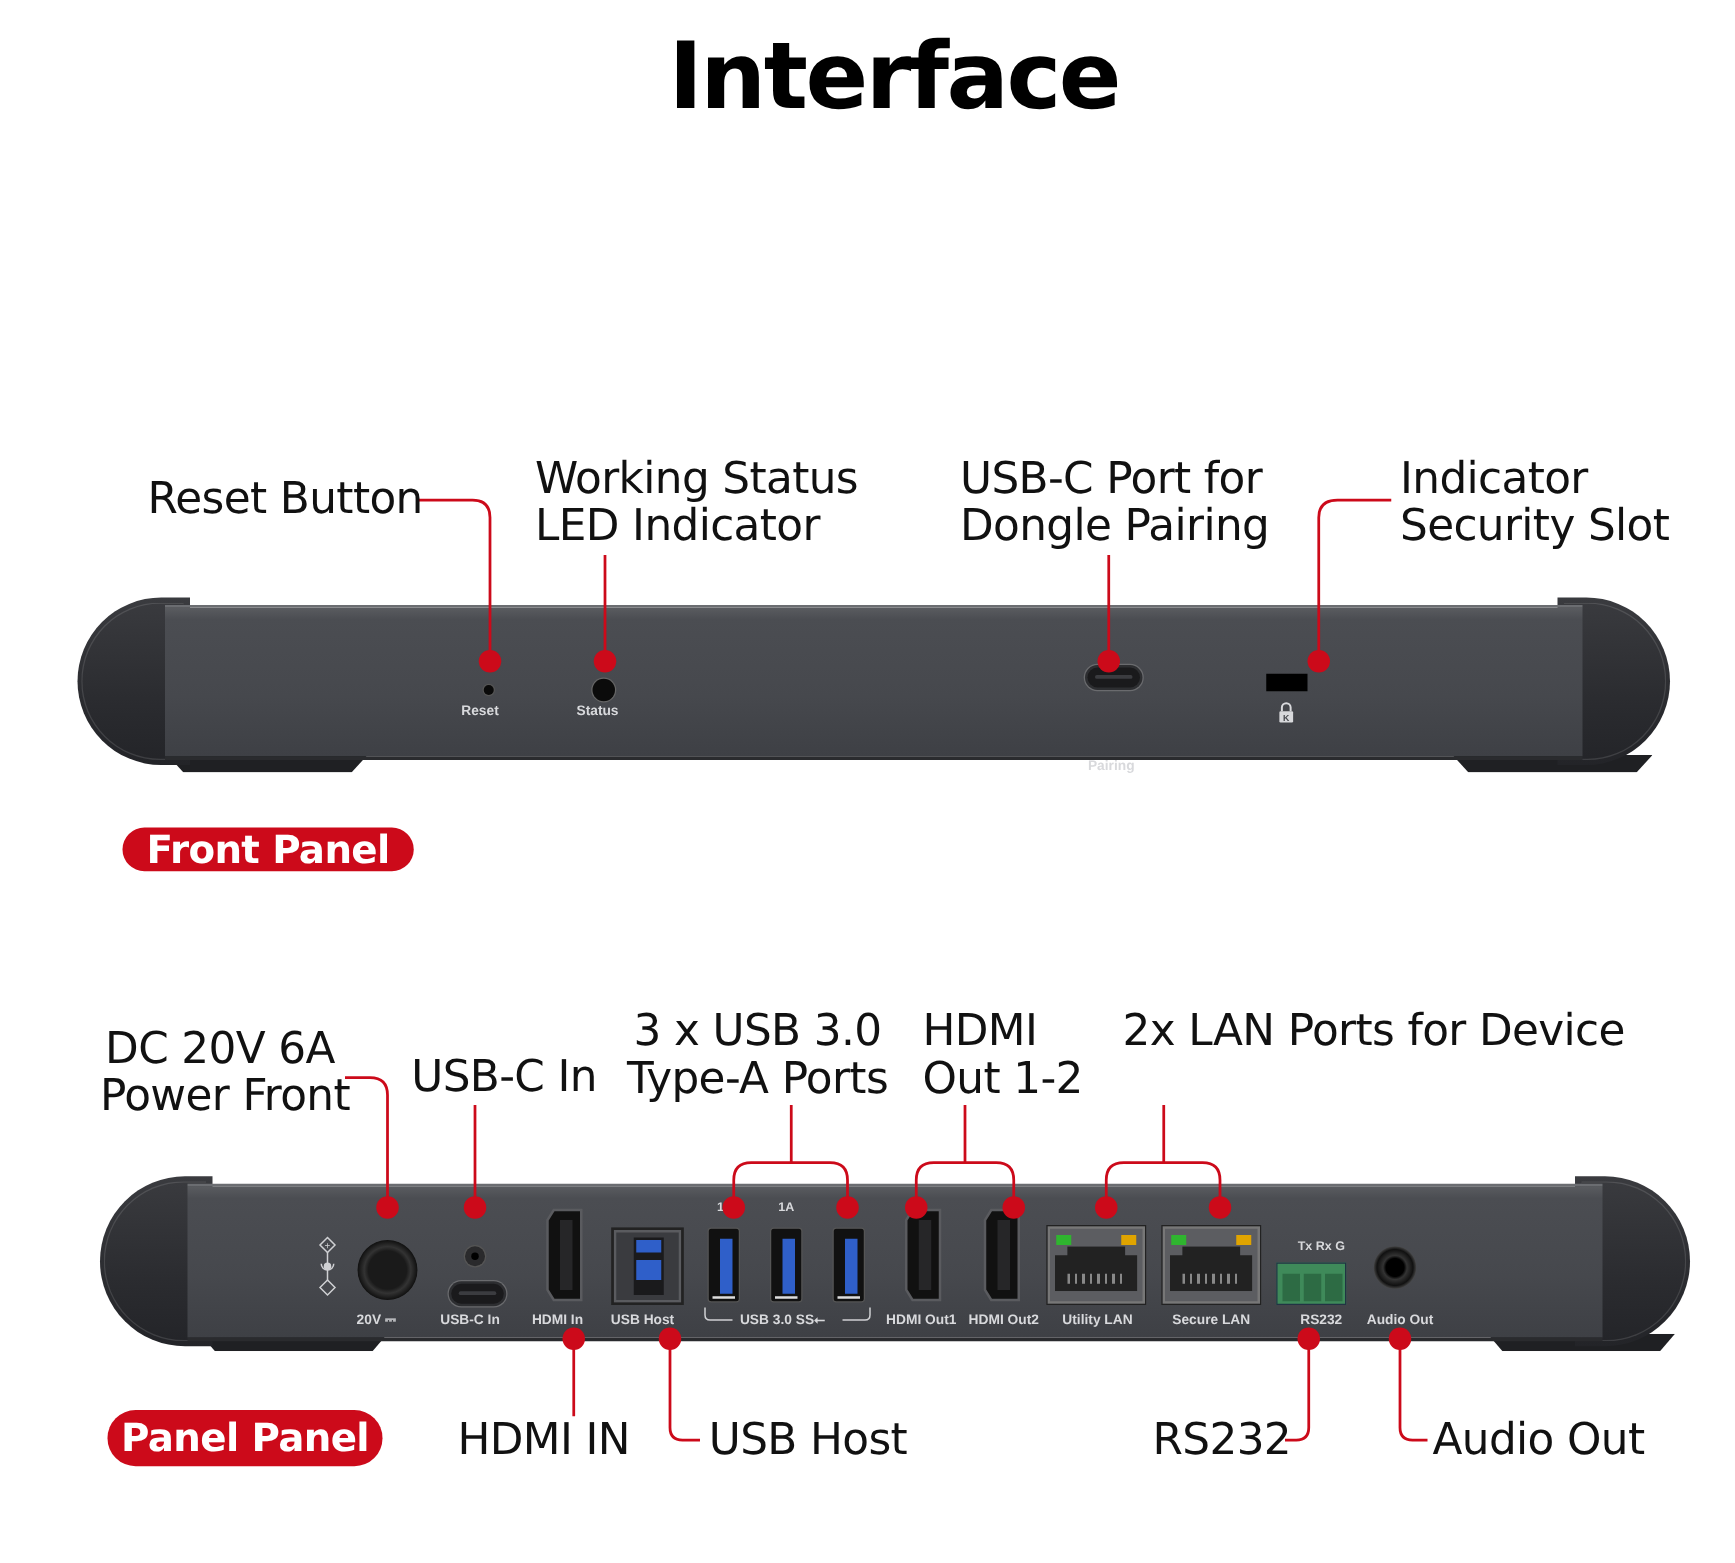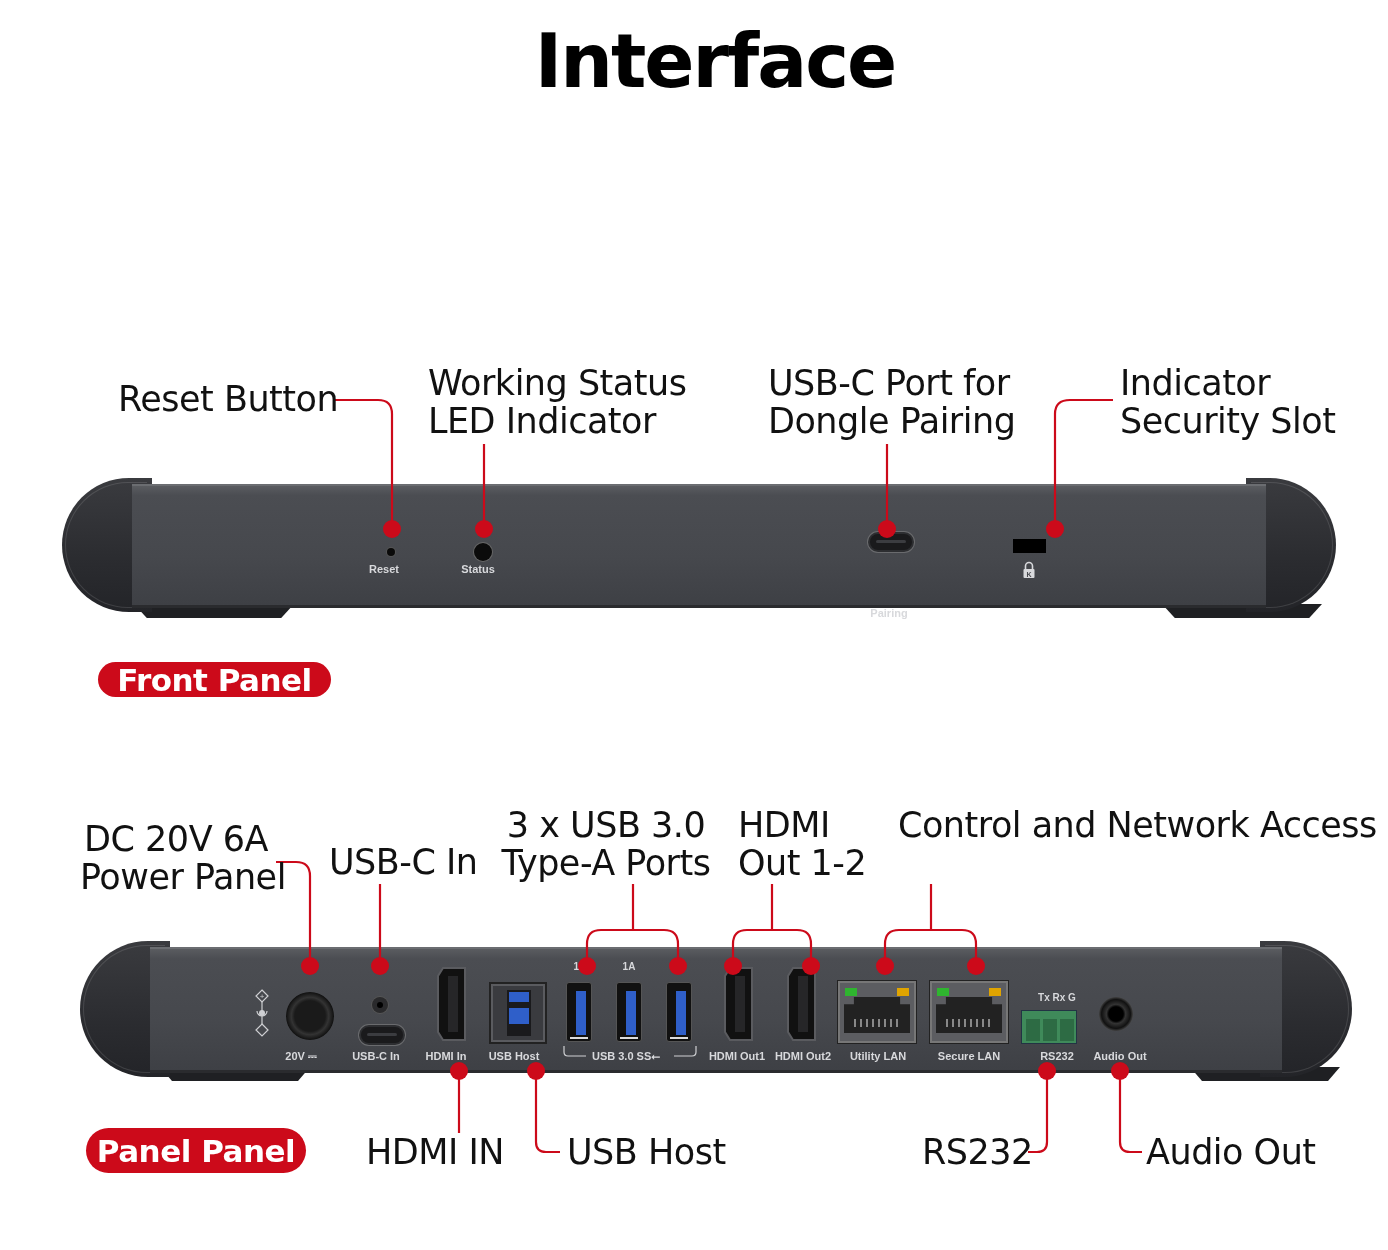--- a/index.html
+++ b/index.html
@@ -238,35 +238,35 @@
 </div>
 <div class="callout" style="left:1120px; top:364px;">
   <div>Indicator</div>
   <div>Security Slot</div>
 </div>
 
 <div class="pill" style="left:98px; top:662px; width:233px; height:35px;">Front Panel</div>
 
 <div class="callout center" style="left:80px; top:820px; width:192px;">
   <div>DC 20V 6A</div>
-  <div>Power Panel</div>
+  <div>Power Front</div>
 </div>
 <div class="callout" style="left:329px; top:843px;">
   <span>USB-C In</span>
 </div>
 <div class="callout center" style="left:500px; top:806px; width:212px;">
   <div>3 x USB 3.0</div>
   <div>Type-A Ports</div>
 </div>
 <div class="callout" style="left:738px; top:806px;">
   <div>HDMI</div>
   <div>Out 1-2</div>
 </div>
 <div class="callout" style="left:898px; top:806px;">
-  <div>Control and Network Access</div>
+  <div>2x LAN Ports for Device</div>
 </div>
 
 <div class="pill" style="left:86px; top:1128px; width:220px; height:45px;">Panel Panel</div>
 <div class="callout" style="left:366px; top:1133px;">
   <span>HDMI IN</span>
 </div>
 <div class="callout" style="left:567px; top:1133px;">
   <span>USB Host</span>
 </div>
 <div class="callout" style="left:922px; top:1133px;">

